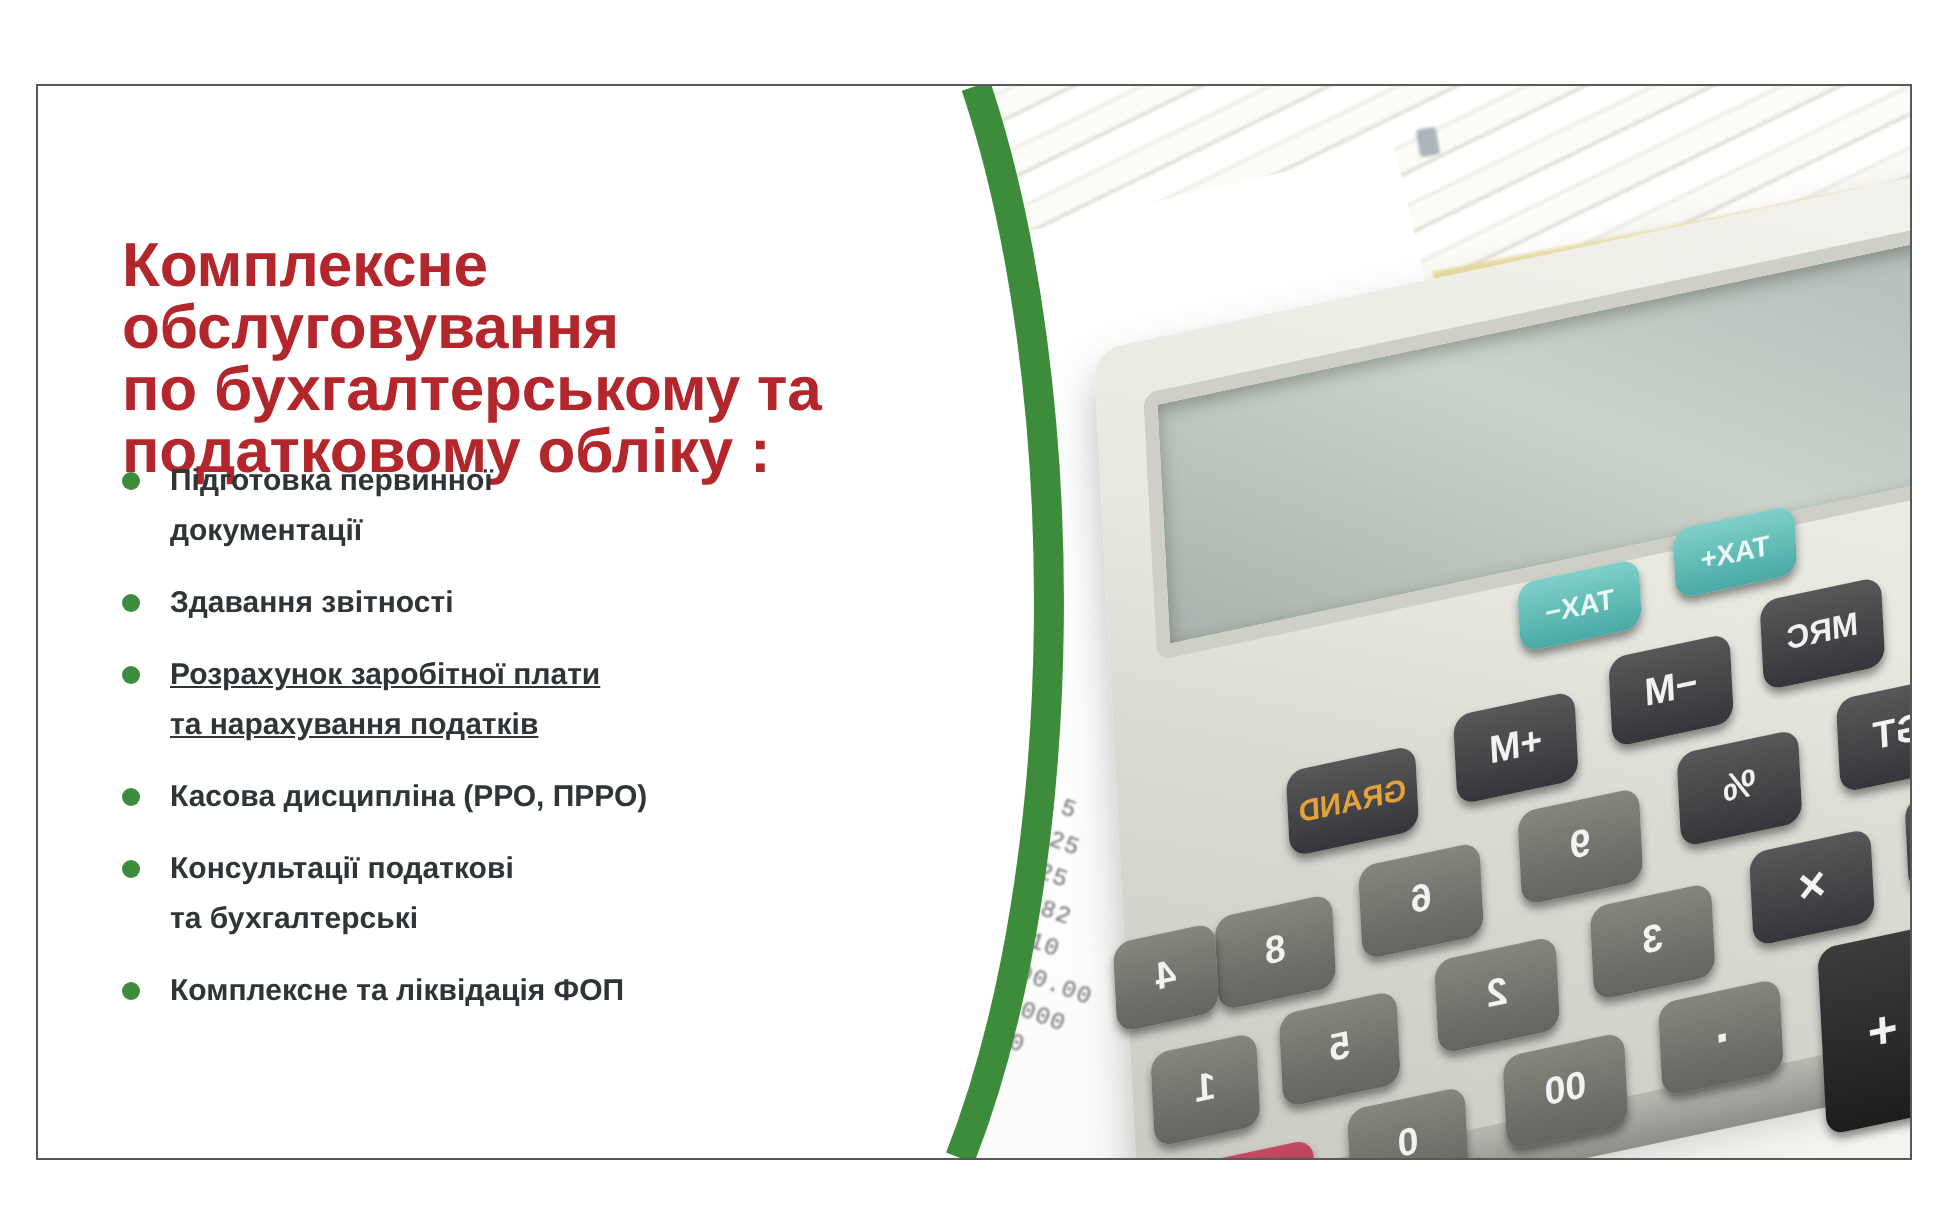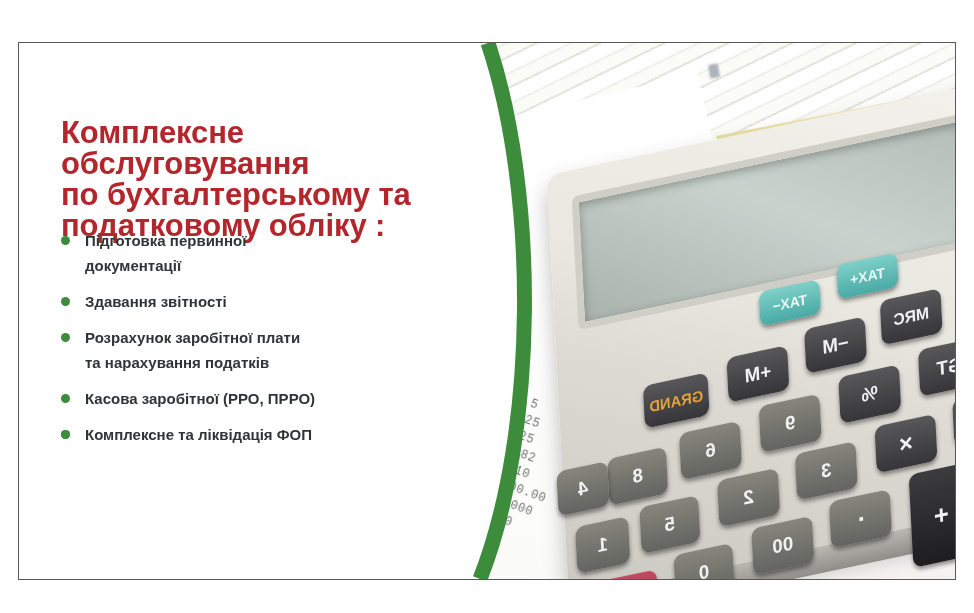--- a/index.html
+++ b/index.html
@@ -317,20 +317,21 @@
   </svg>
 
   <div class="panel" style="background:transparent;">
     <div class="title" style="white-space: pre-line;">Комплексне обслуговування
 по бухгалтерському та
 податковому обліку :</div>
     <ul class="list">
       <li><span class="dot"></span><span style="white-space: pre-line;">Підготовка первинної
 документації</span></li>
       <li><span class="dot"></span><span>Здавання звітності</span></li>
-      <li><span class="dot"></span><span style="white-space: pre-line;">Розрахунок заробітної плати
+      <li><span class="dot"></span><span style="white-space: pre-line; text-decoration: underline;">Розрахунок заробітної плати
 та нарахування податків</span></li>
-      <li><span class="dot"></span><span>Касова заробітної (РРО, ПРРО)</span></li>
-      <li><span class="dot"></span></li>
+      <li><span class="dot"></span><span>Касова дисципліна (РРО, ПРРО)</span></li>
+      <li><span class="dot"></span><span style="white-space: pre-line;">Консультації податкові
+та бухгалтерські</span></li>
       <li><span class="dot"></span><span>Комплексне та ліквідація ФОП</span></li>
     </ul>
   </div>
 </div>
 
 </body></html>

